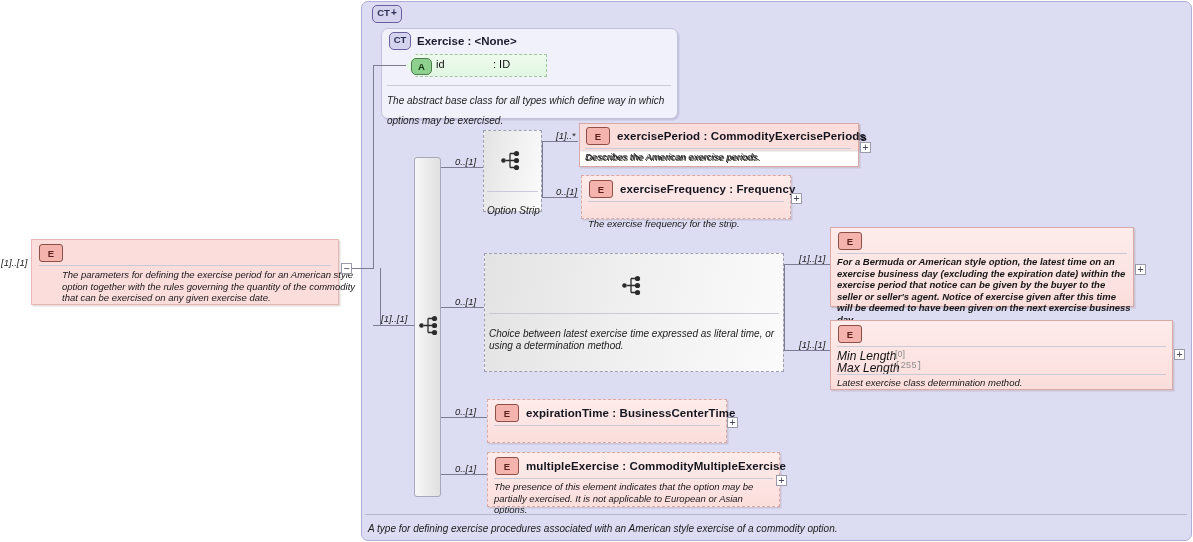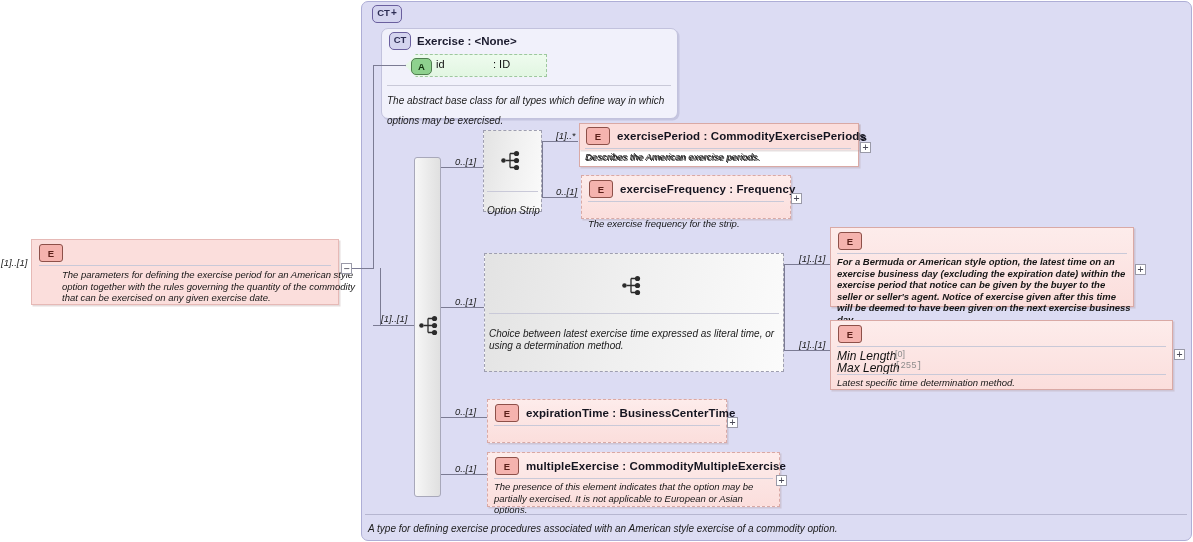--- a/index.html
+++ b/index.html
@@ -270,21 +270,21 @@
 <div class="abs elbox solid-b card" style="left:830px;top:320px;width:343px;height:70px;">
   <div class="el-header">
     <span class="badge-e">E</span>
   </div>
   <div class="abs hr-line" style="left:6px;top:25px;width:329px;"></div>
   <div class="facet-name" style="left:6px;top:28px;">Min Length</div>
   <div class="facet-val" style="left:64px;top:28px;">[0]</div>
   <div class="facet-name" style="left:6px;top:40px;">Max Length</div>
   <div class="facet-val" style="left:64px;top:40px;font-family:Liberation Mono, monospace;">[255]</div>
   <div class="abs hr-line" style="left:6px;top:53px;width:329px;"></div>
-  <div class="el-desc" style="left:6px;top:56px;width:330px;">Latest specific time determination method.</div>
+  <div class="el-desc" style="left:6px;top:56px;width:330px;">Latest exercise class determination method.</div>
 </div>
 <div class="abs toggle" style="left:1174px;top:349px;">+</div>
 
 <div class="abs ln lnh" style="left:441px;top:417px;width:47px;"></div>
 <div class="abs occ" style="left:455px;top:406px;">0..[1]</div>
 
 <div class="abs elbox dash-b card" style="left:487px;top:399px;width:240px;height:44px;">
   <div class="el-header">
     <span class="badge-e">E</span>
     <span class="el-title">expirationTime : BusinessCenterTime</span>

